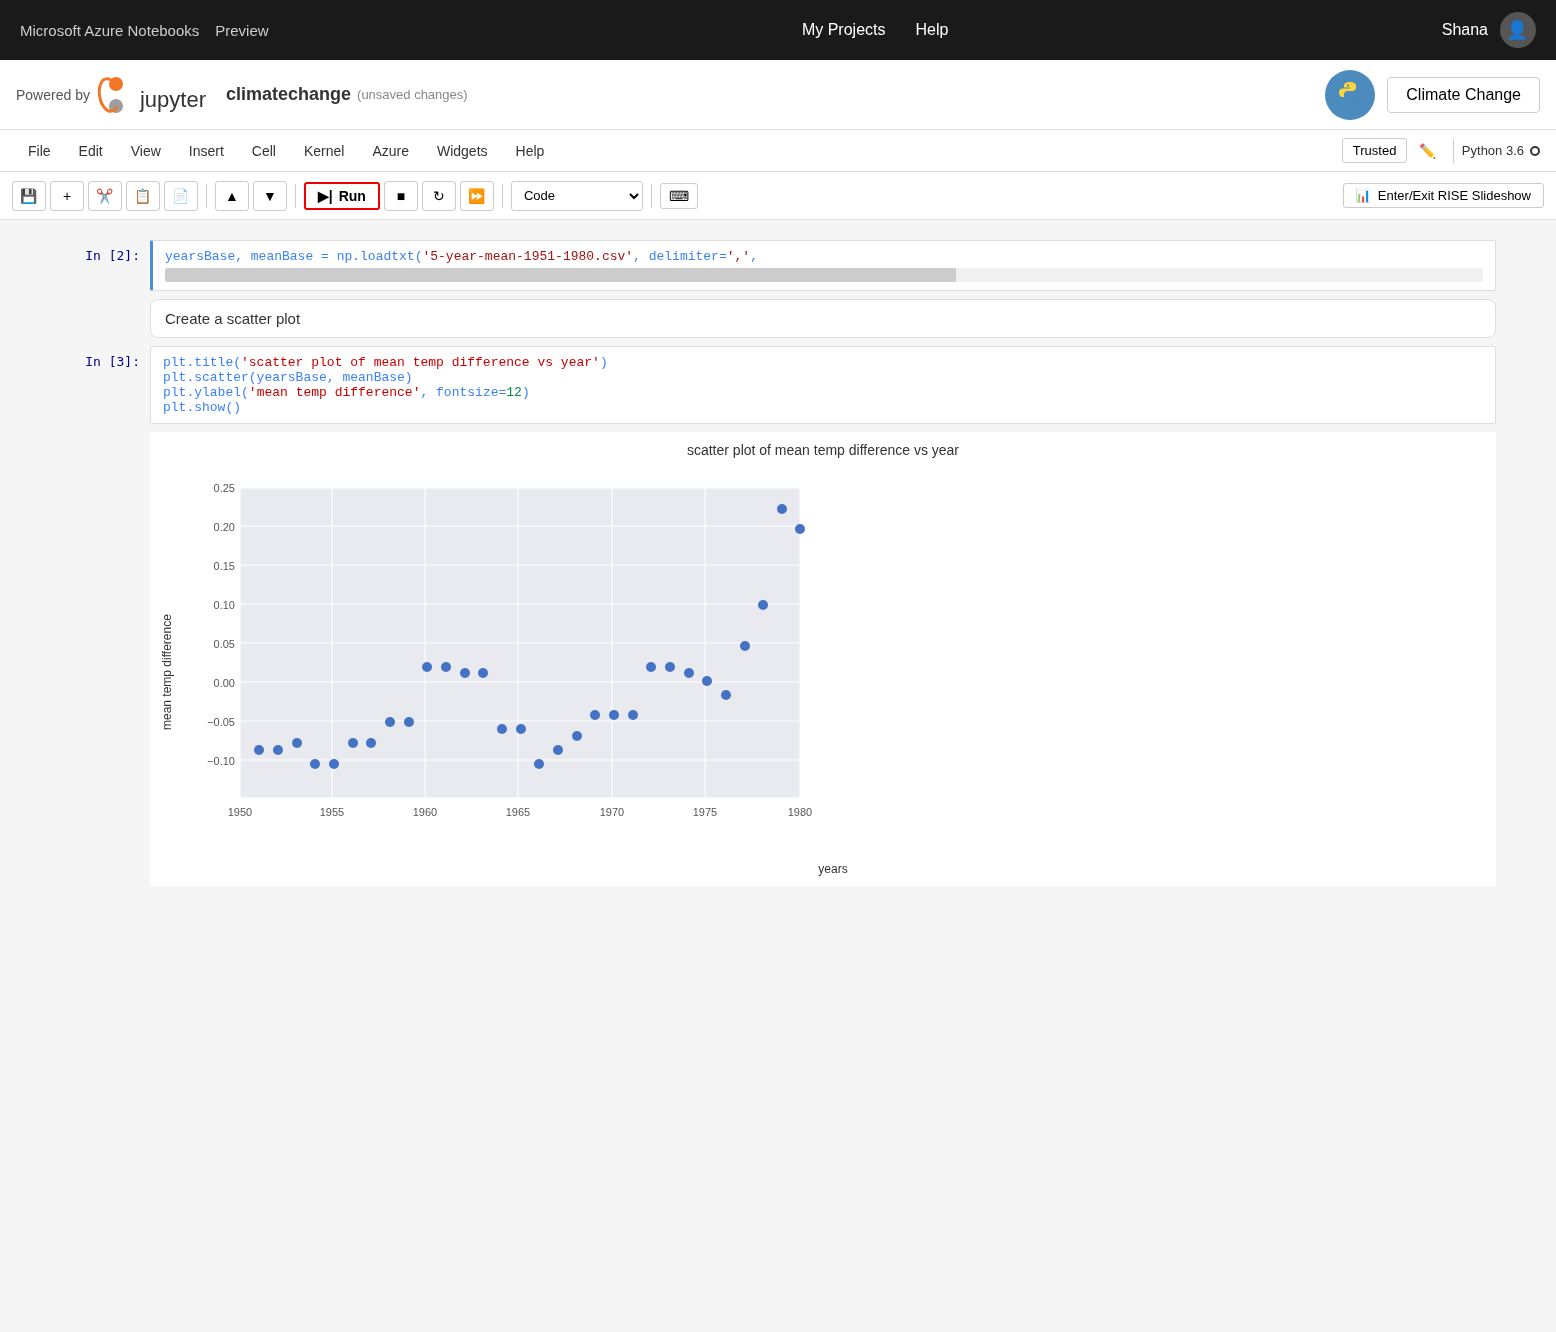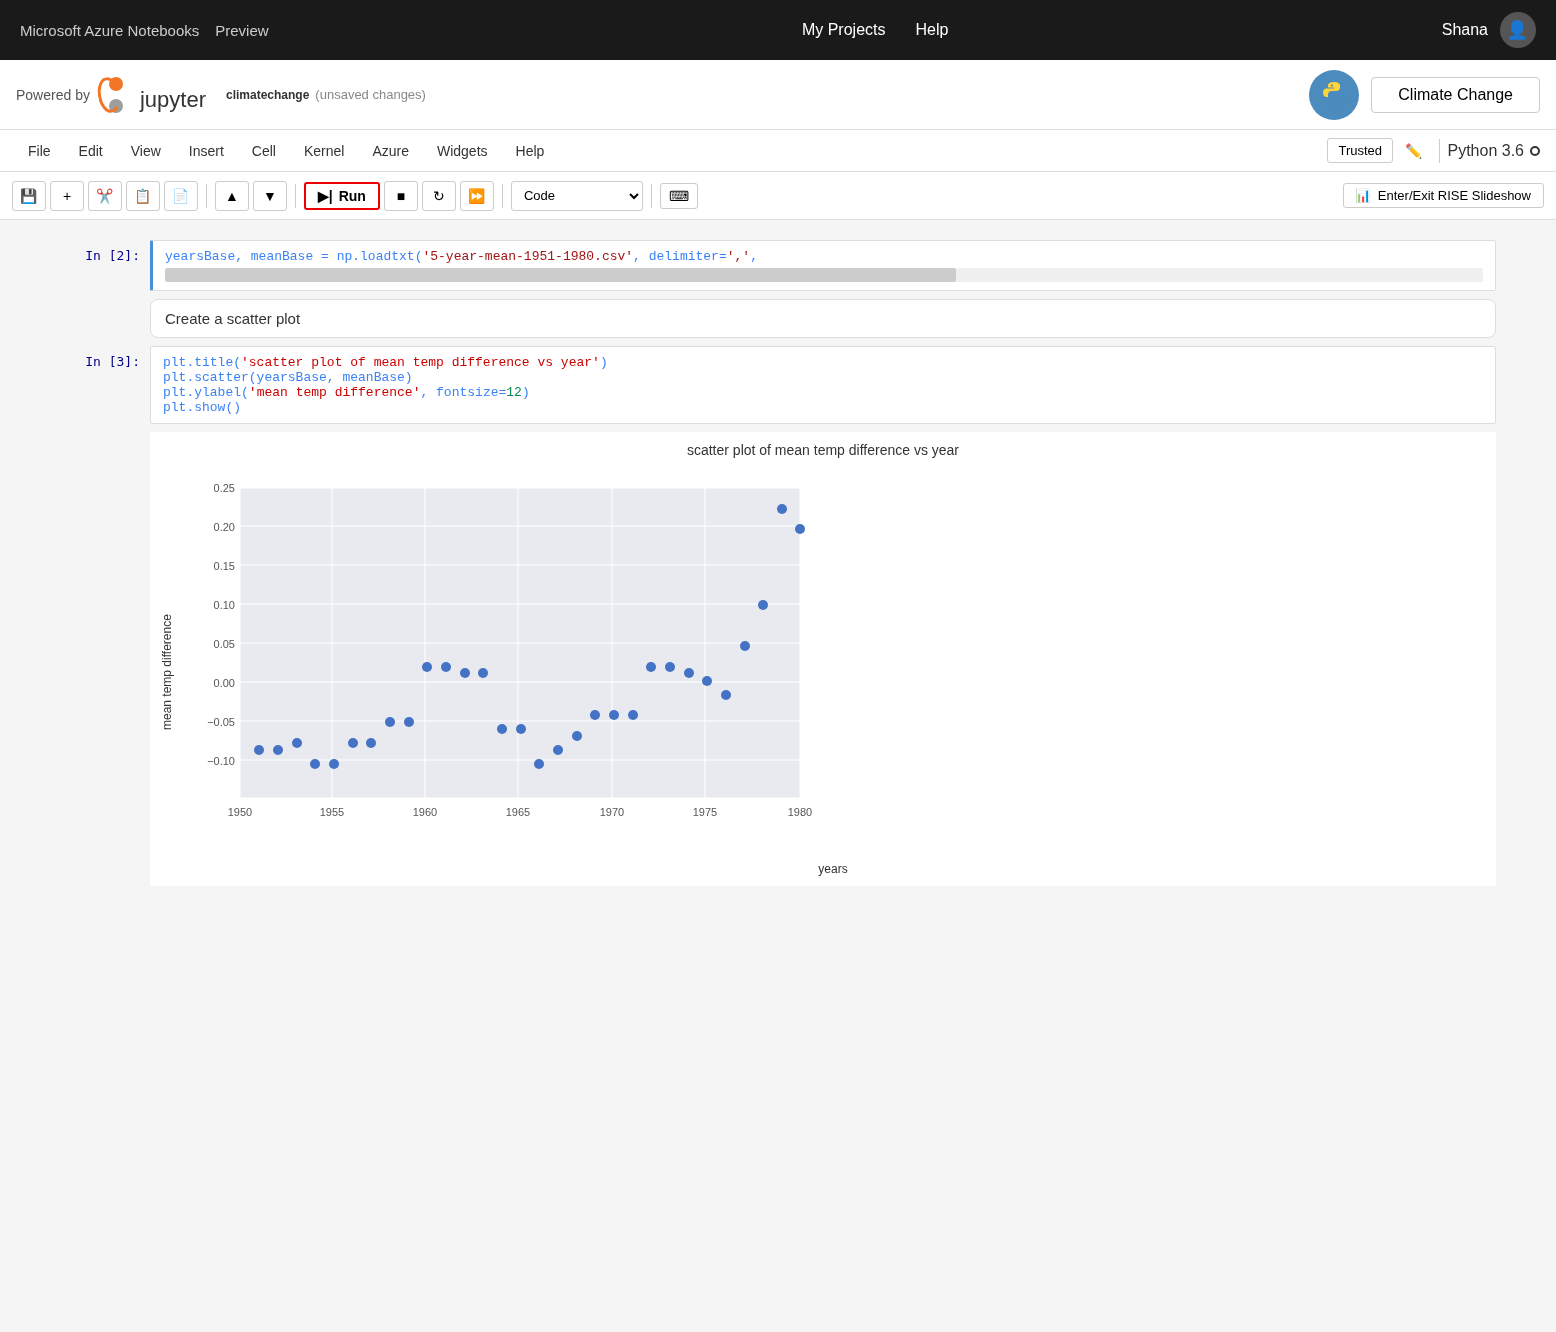--- a/index.html
+++ b/index.html
@@ -99,42 +99,42 @@
       top: 0; left: 0;
       border-right-color: transparent;
       transform: rotate(-10deg);
     }
     .jupyter-logo-text {
       font-size: 22px;
       font-weight: 300;
       color: #333;
     }
     .notebook-name {
-      font-size: 12px;
+      font-size: 18px;
       font-weight: 600;
       color: #333;
       margin-right: 6px;
     }
     .unsaved {
       font-size: 13px;
       color: #888;
       margin-right: auto;
     }
     .python-logo {
       width: 50px; height: 50px;
       background: #4B8BBE;
       border-radius: 50%;
       display: flex; align-items: center; justify-content: center;
       margin-right: 12px;
       font-size: 24px;
     }
     .climate-change-btn {
       border: 1px solid #ccc;
       background: #fff;
-      padding: 8px 26px;
+      padding: 8px 18px;
       font-size: 16px;
       border-radius: 4px;
       cursor: pointer;
     }
 
     
     .menu-bar {
       background: #fff;
       border-bottom: 1px solid #ddd;
       display: flex;
@@ -157,21 +157,21 @@
       font-size: 13px;
       border-radius: 3px;
       cursor: pointer;
     }
     .edit-icon-btn {
       padding: 4px 8px;
       font-size: 14px;
       cursor: pointer;
     }
     .kernel-info {
-      font-size: 16px;
+      font-size: 13px;
       color: #333;
       display: flex;
       align-items: center;
       gap: 6px;
     }
     .kernel-circle {
       width: 10px; height: 10px;
       border-radius: 50%;
       border: 2px solid #333;
       display: inline-block;

